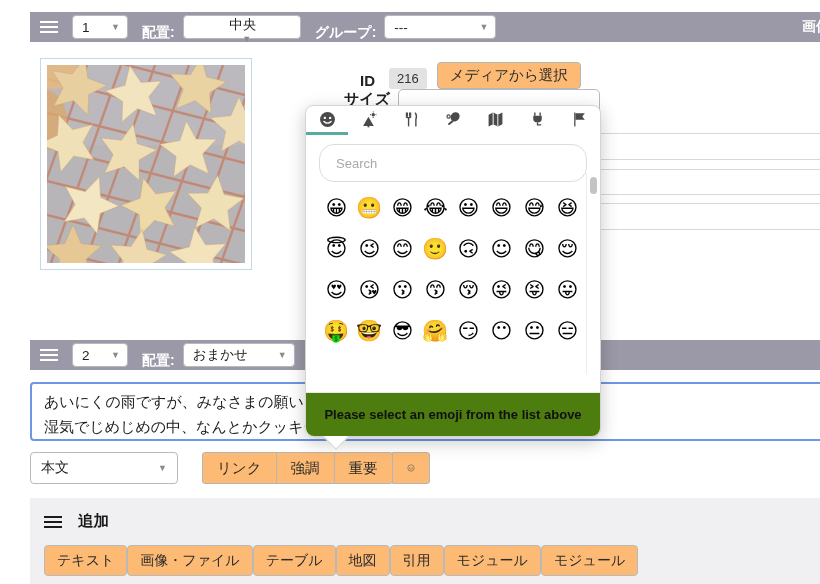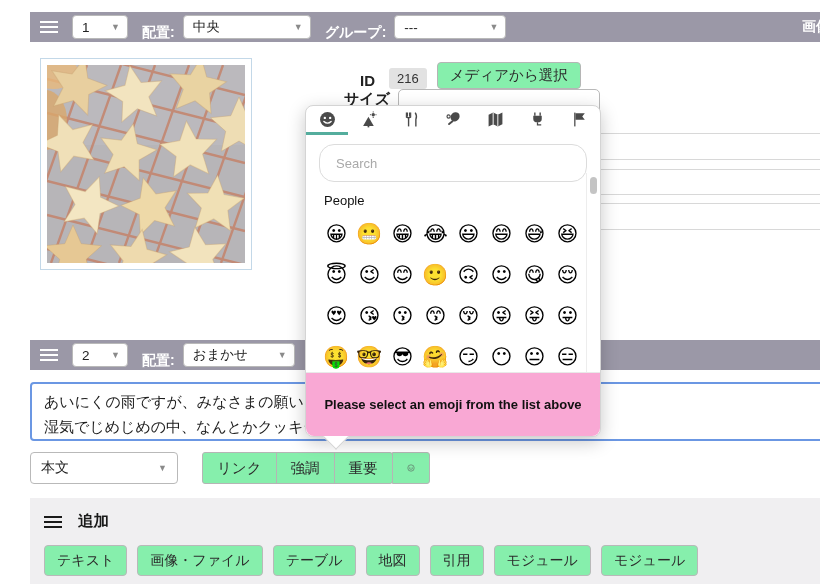--- a/index.html
+++ b/index.html
@@ -22,21 +22,21 @@
 
   
   .photo-frame { position:absolute; left:40px; top:58px; width:212px; height:212px;
                  border:1px solid #c3d8e8; background:#fff; padding:6px; }
   .photo-frame svg { display:block; width:198px; height:198px; }
 
   .id-row { position:absolute; left:360px; top:62px; display:flex; align-items:flex-end; }
   .id-label { font-weight:bold; font-size:15px; color:#222; }
   .id-badge { margin-left:14px; background:#e2e2e2; border-radius:3px; padding:3px 8px;
               font-size:13px; color:#333; }
-  .btn { background:#86efac; border:1px solid #b5b5b5; border-radius:4px; color:#2b2b2b;
+  .btn { background:#fdba74; border:1px solid #b5b5b5; border-radius:4px; color:#2b2b2b;
          font-size:14.5px; font-family:inherit; cursor:pointer; }
   .media-btn { margin-left:10px; height:27px; padding:0 12px; }
   .size-label { position:absolute; left:344px; top:90px; font-weight:bold; font-size:15px; color:#222;text-decoration:underline; }
   .size-sel { position:absolute; left:398px; top:89px; width:202px; height:30px; border-radius:5px; }
   .media-field { position:absolute; left:556px; width:276px; background:#fff;
                  border:1px solid #d8d8d8; border-radius:4px; }
 
   
   .body-textarea { position:absolute; left:30px; top:382px; width:800px; height:59px;
                    border:2px solid #6b97e3; border-radius:4px; padding:6px 12px;
@@ -48,21 +48,21 @@
   .btn-group .btn { height:32px; padding:0 14px; border-radius:0; margin-left:-1px; font-size:14.5px; }
   .btn-group .btn:first-child { border-radius:3px 0 0 3px; margin-left:0; }
   .btn-group .btn:last-child { border-radius:0 3px 3px 0; }
   .emoji-btn { display:flex; align-items:center; justify-content:center; width:38px; }
 
   
   .add-section { position:absolute; left:30px; top:498px; width:802px; height:100px;
                  background:#f0eff1; padding:13px 14px 0; }
   .add-head { display:flex; align-items:center; gap:16px; }
   .add-title { font-weight:bold; font-size:15.5px; color:#1a1a1a; }
-  .add-buttons { display:flex; gap:10px; margin-top:13px; }
+  .add-buttons { display:flex; margin-top:13px; }
   .add-buttons .btn { height:31px; padding:0 12px; font-size:14px; border-color:#b9b9b9; }
 
   
   .picker { position:absolute; left:305px; top:105px; width:296px; height:332px; background:#fff;
             border:1px solid #d4d4d4; border-radius:8px; box-shadow:0 5px 18px rgba(0,0,0,.22);
             z-index:10; }
   .picker-tail { position:absolute; left:21px; bottom:-10px; width:18px; height:18px; background:#fff;
                  border-right:1px solid #d4d4d4; border-bottom:1px solid #d4d4d4;
                  transform:rotate(45deg); z-index:-1; }
   .tabs { display:flex; height:29px; }
@@ -75,38 +75,38 @@
                   padding:0 16px; font-size:13px; font-family:inherit; color:#333; outline:none; }
   .search-input::placeholder { color:#a9a9a9; }
   .cat-label { margin:11px 0 0 18px; font-size:13px; color:#111; }
   .emoji-grid { display:grid; grid-template-columns:repeat(8,1fr); padding:6px 24px 0 14px; }
   .emoji-cell { width:33px; height:41px; background:none; border:none; font-size:21px;
                 line-height:41px; text-align:center; cursor:pointer;
                 font-family:"DejaVu Sans",sans-serif; }
   .scroll-sep { position:absolute; right:13px; top:67px; width:1px; height:201px; background:#ededed; }
   .scroll-thumb { position:absolute; right:3px; top:71px; width:7px; height:17px;
                   border-radius:4px; background:#c4c4c4; cursor:pointer; }
-  .picker-footer { position:absolute; left:0; right:0; bottom:0; height:64px; background:#f9a8d4;
+  .picker-footer { position:absolute; left:0; right:0; bottom:0; height:44px; background:#4d7c0f;
                    border-top:1px solid #e9e9e9; border-radius:0 0 8px 8px;
                    display:flex; align-items:center; justify-content:center;
                    font-weight:bold; font-size:13px; color:#111; }
 </style>
 </head>
 <body>
 
 <div id="stage">
 
   <div class="toolbar" style="top:12px;">
     <span class="burger"></span>
     <span class="sel" style="width:56px; margin-left:14px;">
       <span>1</span>
       <span class="chev">▼</span>
     </span>
     <span class="tlabel">配置:</span>
-    <span class="sel" style="width:128px;">
+    <span class="sel" style="width:118px;flex-direction:column;">
       <span>中央</span>
       <span class="chev">▼</span>
     </span>
     <span class="tlabel">グループ:</span>
     <span class="sel" style="width:112px;">
       <span>---</span>
       <span class="chev">▼</span>
     </span>
     <span class="tb-type">画像</span>
   </div>
@@ -277,21 +277,20 @@
           <rect x="3" y="1.5" width="1.2" height="13"></rect>
           <path d="M4.2,2.2 H13 L10.6,5.2 L13,8.2 H4.2 Z"></path>
         </svg>
       </span>
     </div>
 
     <div class="search-wrap">
       <input class="search-input" type="text" placeholder="Search" style="">
     </div>
 
-    <div class="cat-label">People</div>
 
     <div class="emoji-grid">
         <button class="emoji-cell">😀</button>
         <button class="emoji-cell">😬</button>
         <button class="emoji-cell">😁</button>
         <button class="emoji-cell">😂</button>
         <button class="emoji-cell">😃</button>
         <button class="emoji-cell">😄</button>
         <button class="emoji-cell">😅</button>
         <button class="emoji-cell">😆</button>

